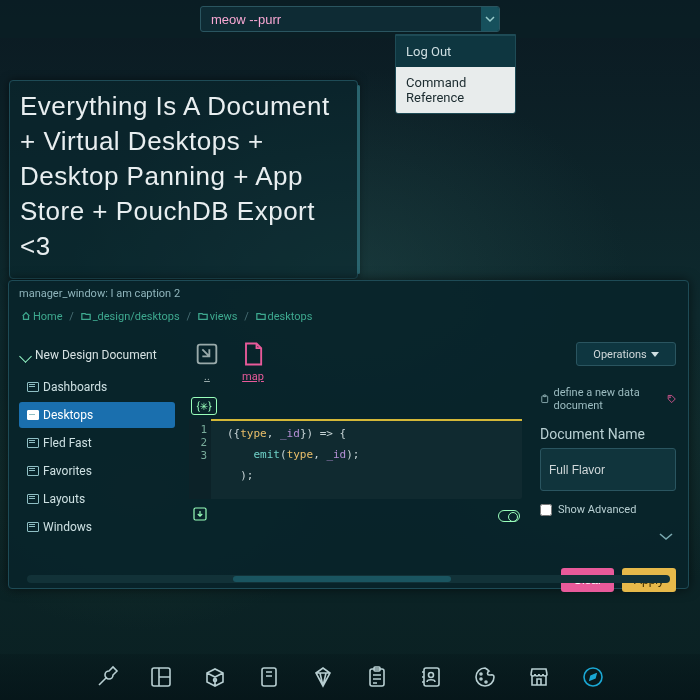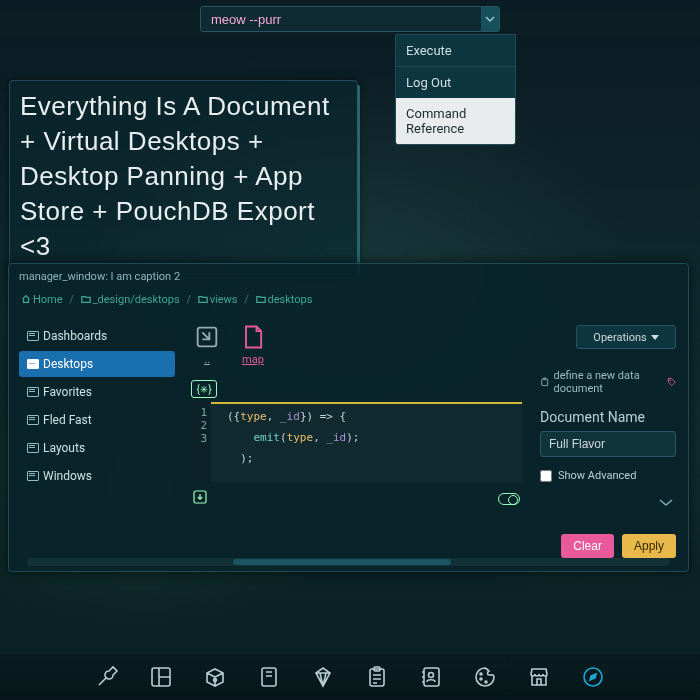--- a/index.html
+++ b/index.html
@@ -28,21 +28,21 @@
   .dropdown .item.hover{ background:#e8ecec; color:#1a2a2e;}
   .dropdown .sep{ border-top:1px solid #1e4b56;}
 
   
   .win1 { position:absolute; left:9px; top:80px; width:349px; background:rgba(10,40,48,.55); border:1px solid #1e4b56; border-radius:4px; box-shadow:0 0 8px rgba(0,0,0,.5);}
   .win1 .cap{ font-size:11px; padding:8px 10px 4px; color:#8fb5bc;}
   .win1 .big{ font-family: Impact, "Arial Narrow Bold", sans-serif; letter-spacing:.5px; font-weight:400; font-stretch:condensed; font-size:26px; line-height:35px; color:#e8eef0; padding:8px 10px 14px;}
   .win1::after{content:"";position:absolute;right:-3px;top:4px;bottom:4px;width:3px;background:#2a646e;border-radius:2px;}
 
   
-  .win2 { position:absolute; left:8px; top:263px; width:681px; height:309px; background:rgba(8,35,42,.9); border:1px solid #1e4b56; border-radius:4px; box-shadow:0 0 12px rgba(0,0,0,.6);}
+  .win2 { position:absolute; left:8px; top:280px; width:681px; height:309px; background:rgba(8,35,42,.9); border:1px solid #1e4b56; border-radius:4px; box-shadow:0 0 12px rgba(0,0,0,.6);}
   .win2 .cap{ font-size:11px; padding:6px 10px 6px; color:#8fb5bc;}
   .crumbs{ font-size:11px; padding:4px 12px 8px; color:#7aa9b0;}
   .crumbs .c{ color:#3ea98f; }
   .crumbs .sep{ color:#4a7076; margin:0 4px;}
   .crumbs .ico{display:inline-block;vertical-align:-1px;margin-right:2px;}
   .crumbs svg{width:10px;height:10px;fill:none;stroke:#3ea98f;stroke-width:1.5;}
 
   .mgr-body{ display:flex; height:252px; }
   .side{ width:174px; padding:6px 4px 6px 6px;}
   .side .hdr{ color:#d6e2e3; font-size:12px; padding:10px 6px 10px 20px; position:relative;}
@@ -73,21 +73,21 @@
   .dl-ico svg{width:18px;height:18px;stroke:#9fb;fill:none;stroke-width:1.6;}
   .toggle{ width:22px;height:12px;border:1.5px solid #9fb;border-radius:7px;position:relative;}
   .toggle::after{content:"";position:absolute;right:1px;top:1px;width:8px;height:8px;border:1.5px solid #9fb;border-radius:50%;}
 
   .right{ width:160px; padding:10px 12px; position:relative;}
   .ops-btn{ width:100px; margin-left:auto; height:24px; background:#0e3640; border:1px solid #2a5560; border-radius:3px; color:#d0d8da; font-size:11px; display:flex;align-items:center;justify-content:center;gap:4px;cursor:pointer;}
   .ops-btn::after{content:"";width:0;height:0;border-left:4px solid transparent;border-right:4px solid transparent;border-top:5px solid #cfdfe2;}
   .meta{ font-size:11px; color:#9cbcc0; margin-top:20px; display:flex; align-items:center; gap:4px;}
   .meta svg{width:12px;height:12px;stroke:#9cbcc0;fill:none;stroke-width:1.4;}
   .rlbl{ font-size:14px; color:#b9d0d3; margin-top:14px;}
-  .rinput{ margin-top:6px; height:26px; display:flex; border:1px solid #2a5560; background:#10343c; border-radius:3px;}
+  .rinput{ margin-top:6px; height:43px; display:flex; border:1px solid #2a5560; background:#10343c; border-radius:3px;}
   .rinput input{flex:1;background:transparent;border:none;padding:0 8px;color:#d0d8da;font-size:12px;outline:none;}
   .chk{ margin-top:12px; font-size:11px; color:#b9d0d3; display:flex; align-items:center; gap:6px;}
   .chk input{accent-color:#1a6fae;width:12px;height:12px;}
   .chev{ margin:14px 0 0 auto; width:20px; height:12px;}
   .chev svg{stroke:#7aa9b0;fill:none;stroke-width:1.6;}
   .btns{ display:flex; gap:8px; margin-top:26px; justify-content:flex-end;}
   .btn{ height:24px; padding:0 12px; border-radius:3px; border:none; font-size:12px; cursor:pointer;}
   .btn.clear{ background:#e85a9a; color:#fff;}
   .btn.apply{ background:#e6b94a; color:#3a2a00;}
   .scrollh{position:absolute;left:18px;right:18px;bottom:5px;height:8px;background:#123238;border-radius:4px;}
@@ -106,21 +106,20 @@
   <div class="cmd-input">
     <input value="meow --purr" style="">
     <div class="cmd-drop">
       <svg viewBox="0 0 10 10">
           <path d="M1 3 L5 7 L9 3" stroke="#9cc" fill="none" stroke-width="1.5"></path>
         </svg>
     </div>
   </div>
 </div>
 <div class="dropdown">
-  <div class="item">Execute</div>
   <div class="item sep">Log Out</div>
   <div class="item hover">Command Reference</div>
 </div>
 
 <div class="win1">
   <div class="big">Everything Is A Document + Virtual Desktops + Desktop Panning + App Store + PouchDB Export &lt;3</div>
 </div>
 
 <div class="win2">
   <div class="cap">manager_window: I am caption 2</div>
@@ -138,24 +137,25 @@
         </svg></span><span class="c">views</span>
     <span class="sep">/</span>
     <span class="ico"><svg viewBox="0 0 12 12">
           <path d="M1 3 H5 L6 4 H11 V10 H1 Z"></path>
         </svg></span><span class="c">desktops</span>
   </div>
 
   <div class="mgr-body">
 
     <div class="side">
+      <div class="hdr new">New Design Document</div>
       <div class="itm">Dashboards</div>
       <div class="itm sel">Desktops</div>
+      <div class="itm">Fled Fast</div>
       <div class="itm">Favorites</div>
-      <div class="itm">Fled Fast</div>
       <div class="itm">Layouts</div>
       <div class="itm">Windows</div>
     </div>
 
     <div class="center">
       <div class="tabrow">
         <div class="tab off">
           <div class="ico">
               <svg viewBox="0 0 24 24">
                 <rect x="4" y="4" width="16" height="16" rx="2"></rect>

